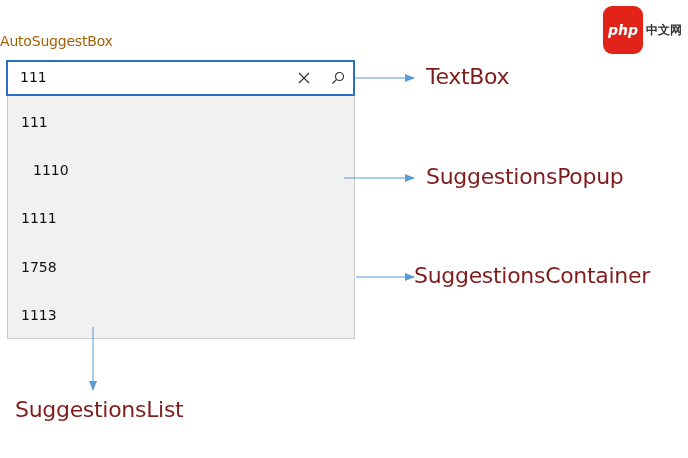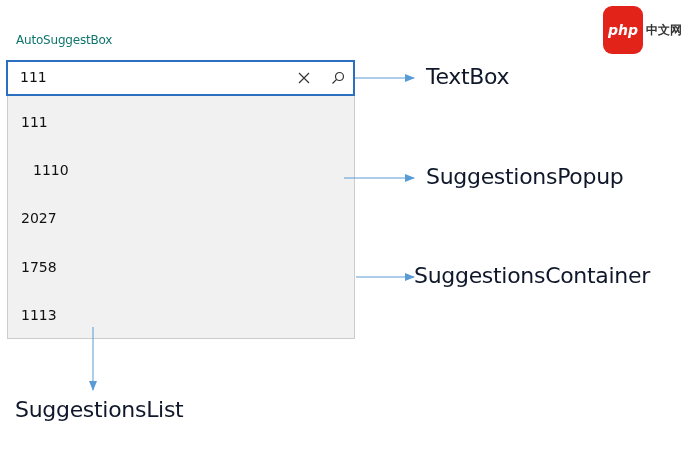--- a/index.html
+++ b/index.html
@@ -2,21 +2,21 @@
 <html><head>
 <meta charset="utf-8">
 <style>
   html, body { margin: 0; padding: 0; }
   body {
     width: 688px; height: 458px; background: #ffffff; position: relative; overflow: hidden;
     font-family: "DejaVu Sans", "Liberation Sans", sans-serif;
   }
   .abs { position: absolute; }
   .header-label {
-    left: 16px; top: 33px; font-size: 12px; color: #0f766e; letter-spacing: -0.2px;
+    left: 0; top: 33px; font-size: 14px; color: #a16207; letter-spacing: -0.2px;
   }
   .textbox {
     left: 6px; top: 60px; width: 345px; height: 32px;
     border: 2px solid #2b6fc0; background: #ffffff;
   }
   .textbox-value {
     position: absolute; left: 12px; top: 7px; font-size: 14px; color: #111111;
   }
   .clear-btn {
     position: absolute; left: 286px; top: 6px; width: 20px; height: 20px;
@@ -27,21 +27,21 @@
     display: flex; align-items: center; justify-content: center; cursor: pointer;
   }
   .popup {
     left: 7px; top: 96px; width: 346px; height: 242px;
     background: #f1f1f1; border: 1px solid #cccccc; border-top: none;
   }
   .suggestion {
     position: absolute; left: 13px; font-size: 14px; color: #111111; cursor: pointer;
   }
   .callout {
-    font-size: 22px; color: #0f172a; letter-spacing: -0.3px;
+    font-size: 22px; color: #7f1d1d; letter-spacing: -0.3px;
   }
   .watermark {
     right: 6px; top: 6px; display: flex; align-items: center; gap: 3px;
   }
   .wm-logo {
     background: #e2231a; color: #ffffff; font-style: italic; font-weight: bold;
     font-size: 14px; padding: 16px 5px; border-radius: 9px; line-height: 16px;
   }
   .wm-text { font-size: 12px; color: #333333; font-weight: bold; }
 </style>
@@ -66,21 +66,21 @@
     <svg width="14" height="14" viewBox="0 0 14 14">
       <circle cx="8.5" cy="5.5" r="4" stroke="#333333" stroke-width="1.2" fill="none"></circle>
       <path d="M5.6 8.4 L1.5 12.5" stroke="#333333" stroke-width="1.2"></path>
     </svg>
   </div>
 </div>
 
 <div class="abs popup">
   <div class="suggestion" style="top:18px;">111</div>
   <div class="suggestion" style="top:66px;margin-left:12px;">1110</div>
-  <div class="suggestion" style="top:114px;">2027</div>
+  <div class="suggestion" style="top:114px;">1111</div>
   <div class="suggestion" style="top:163px;">1758</div>
   <div class="suggestion" style="top:211px;">1113</div>
 </div>
 
 <svg class="abs" style="left:0;top:0;" width="688" height="458">
   <defs>
     <marker id="ah" markerWidth="10" markerHeight="8" refX="9" refY="4" orient="auto" markerUnits="userSpaceOnUse">
       <path d="M0 0 L10 4 L0 8 Z" fill="#5b9bd5"></path>
     </marker>
   </defs>

